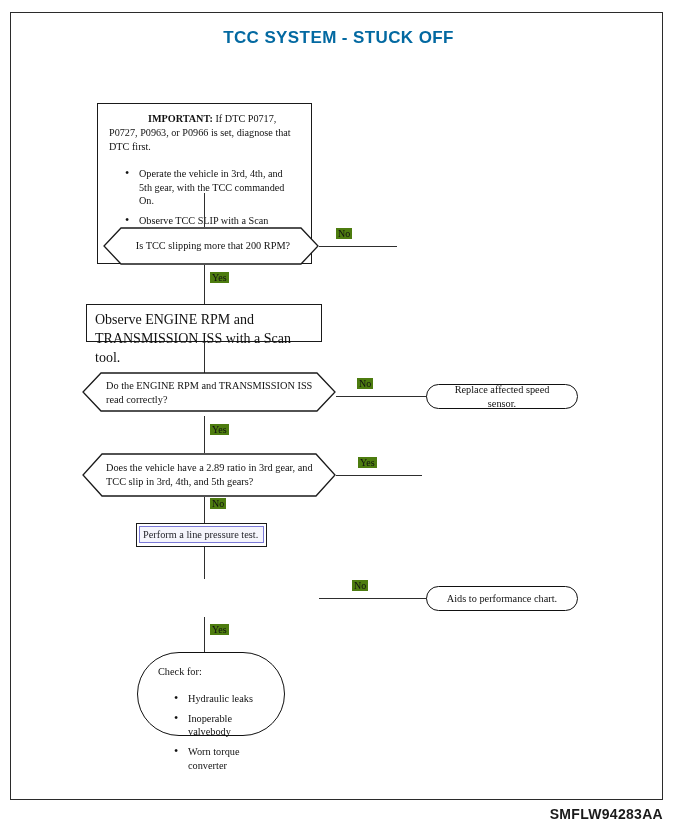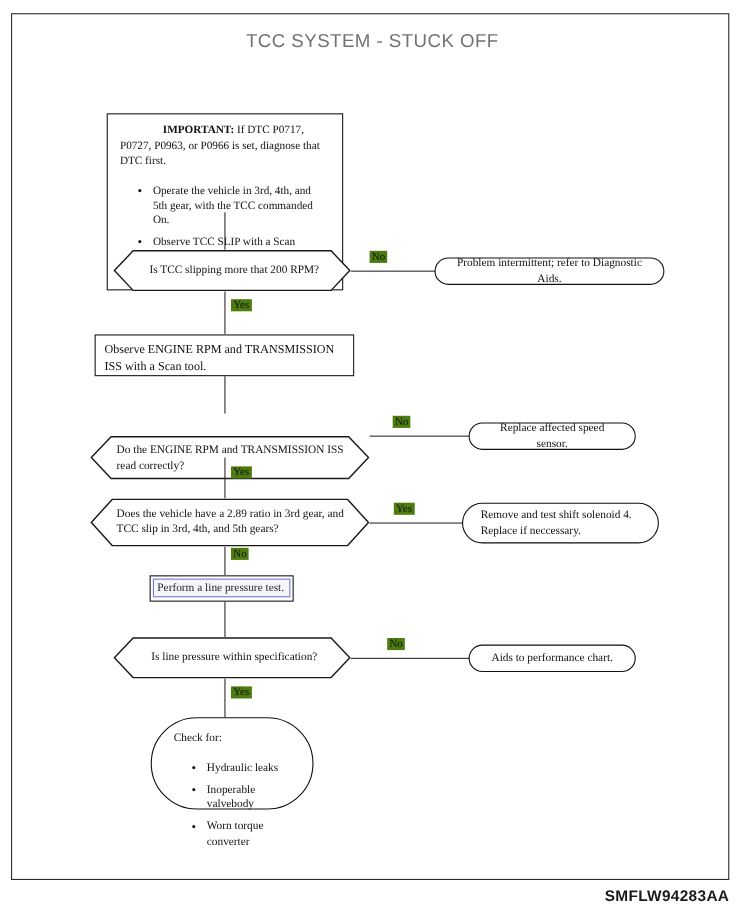--- a/index.html
+++ b/index.html
@@ -29,23 +29,23 @@
     box-sizing: border-box;
   }
   #title {
     position: absolute;
     left: 0;
     top: 28px;
     width: 677px;
     text-align: center;
     font-family: "Liberation Sans", sans-serif;
     font-size: 17px;
-    font-weight: normal;
+    font-weight: bold;
     letter-spacing: 0.4px;
-    color: #737373;
+    color: #0369a1;
   }
   #figure-code {
     position: absolute;
     right: 14px;
     top: 806px;
     font-family: "Liberation Sans", sans-serif;
     font-size: 14px;
     font-weight: bold;
     letter-spacing: 0.3px;
     color: #1a1a1a;
@@ -53,21 +53,21 @@
 
   
   .node {
     position: absolute;
     box-sizing: border-box;
     background: #ffffff;
   }
   .rect-node {
     border: 1.3px solid #1a1a1a;
     padding: 6px 8px;
-    font-size: 11px;
+    font-size: 14px;
     line-height: 1.35;
   }
   .important-node {
     border: 1.6px solid #1a1a1a;
     padding: 8px 9px 9px 11px;
     font-size: 10.2px;
     line-height: 1.38;
   }
   .important-head {
     margin: 0 0 7px 0;
@@ -189,34 +189,31 @@
   <div class="hex-node" style="left:103px; top:227px; width:216px; height:38px;">
     <svg width="216" height="38" viewBox="0 0 216 38">
       <polygon points="18,1 198,1 215,19 198,37 18,37 1,19" fill="#ffffff" stroke="#1a1a1a" stroke-width="1.3"></polygon>
     </svg>
     <div class="hex-label" style="left:22px; top:12px; width:176px; text-align:center;">Is TCC slipping more that 200 RPM?</div>
   </div>
 
   <div class="hline" style="left:319px; top:246px; width:78px;"></div>
   <div class="edge-label" style="left:336px; top:228px;">No</div>
 
-  <div class="node stadium-node" style="left:395px; top:234px; width:209px; height:25px;">
-    <span>Problem intermittent; refer to Diagnostic Aids.</span>
-  </div>
 
   <div class="vline" style="left:204px; top:265px; height:39px;"></div>
   <div class="edge-label" style="left:210px; top:272px;">Yes</div>
 
   <div class="node rect-node" style="left:86px; top:304px; width:236px; height:38px;">
     <span>Observe ENGINE RPM and TRANSMISSION ISS with a Scan tool.</span>
   </div>
 
   <div class="vline" style="left:204px; top:342px; height:34px;"></div>
 
-  <div class="hex-node" style="left:82px; top:396px; width:254px; height:28px;">
+  <div class="hex-node" style="left:82px; top:372px; width:254px; height:28px;">
     <svg width="254" height="40" viewBox="0 0 254 40">
       <polygon points="19,1 235,1 253,20 235,39 19,39 1,20" fill="#ffffff" stroke="#1a1a1a" stroke-width="1.3"></polygon>
     </svg>
     <div class="hex-label" style="left:24px; top:7px; width:208px; text-align:left;">Do the ENGINE RPM and TRANSMISSION ISS read correctly?</div>
   </div>
 
   <div class="hline" style="left:336px; top:396px; width:92px;"></div>
   <div class="edge-label" style="left:357px; top:378px;">No</div>
 
   <div class="node stadium-node" style="left:426px; top:384px; width:152px; height:25px;">
@@ -229,43 +226,31 @@
   <div class="hex-node" style="left:82px; top:453px; width:254px; height:44px;">
     <svg width="254" height="44" viewBox="0 0 254 44">
       <polygon points="20,1 234,1 253,22 234,43 20,43 1,22" fill="#ffffff" stroke="#1a1a1a" stroke-width="1.3"></polygon>
     </svg>
     <div class="hex-label" style="left:24px; top:8px; width:210px; text-align:left;">Does the vehicle have a 2.89 ratio in 3rd gear, and TCC slip in 3rd, 4th, and 5th gears?</div>
   </div>
 
   <div class="hline" style="left:336px; top:475px; width:86px;"></div>
   <div class="edge-label" style="left:358px; top:457px;">Yes</div>
 
-  <div class="node stadium-node left-text" style="left:420px; top:457px; width:179px; height:37px;">
-    <span>
-      <span>Remove and test shift solenoid 4.</span><br>
-      <span>Replace if neccessary.</span>
-    </span>
-  </div>
 
   <div class="vline" style="left:204px; top:497px; height:26px;"></div>
   <div class="edge-label" style="left:210px; top:498px;">No</div>
 
   <div class="node rect-node" style="left:136px; top:523px; width:131px; height:24px; padding:4px 6px; font-size:10.3px;">
     <span>Perform a line pressure test.</span>
   </div>
   <div class="sel-highlight" style="left:139px; top:526px; width:125px; height:17px;"></div>
 
   <div class="vline" style="left:204px; top:547px; height:32px;"></div>
 
-  <div class="hex-node" style="left:103px; top:579px; width:216px; height:38px;">
-    <svg width="216" height="38" viewBox="0 0 216 38">
-      <polygon points="18,1 198,1 215,19 198,37 18,37 1,19" fill="#ffffff" stroke="#1a1a1a" stroke-width="1.3"></polygon>
-    </svg>
-    <div class="hex-label" style="left:22px; top:12px; width:176px; text-align:center;">Is line pressure within specification?</div>
-  </div>
 
   <div class="hline" style="left:319px; top:598px; width:109px;"></div>
   <div class="edge-label" style="left:352px; top:580px;">No</div>
 
   <div class="node stadium-node" style="left:426px; top:586px; width:152px; height:25px;">
     <span>Aids to performance chart.</span>
   </div>
 
   <div class="vline" style="left:204px; top:617px; height:35px;"></div>
   <div class="edge-label" style="left:210px; top:624px;">Yes</div>

